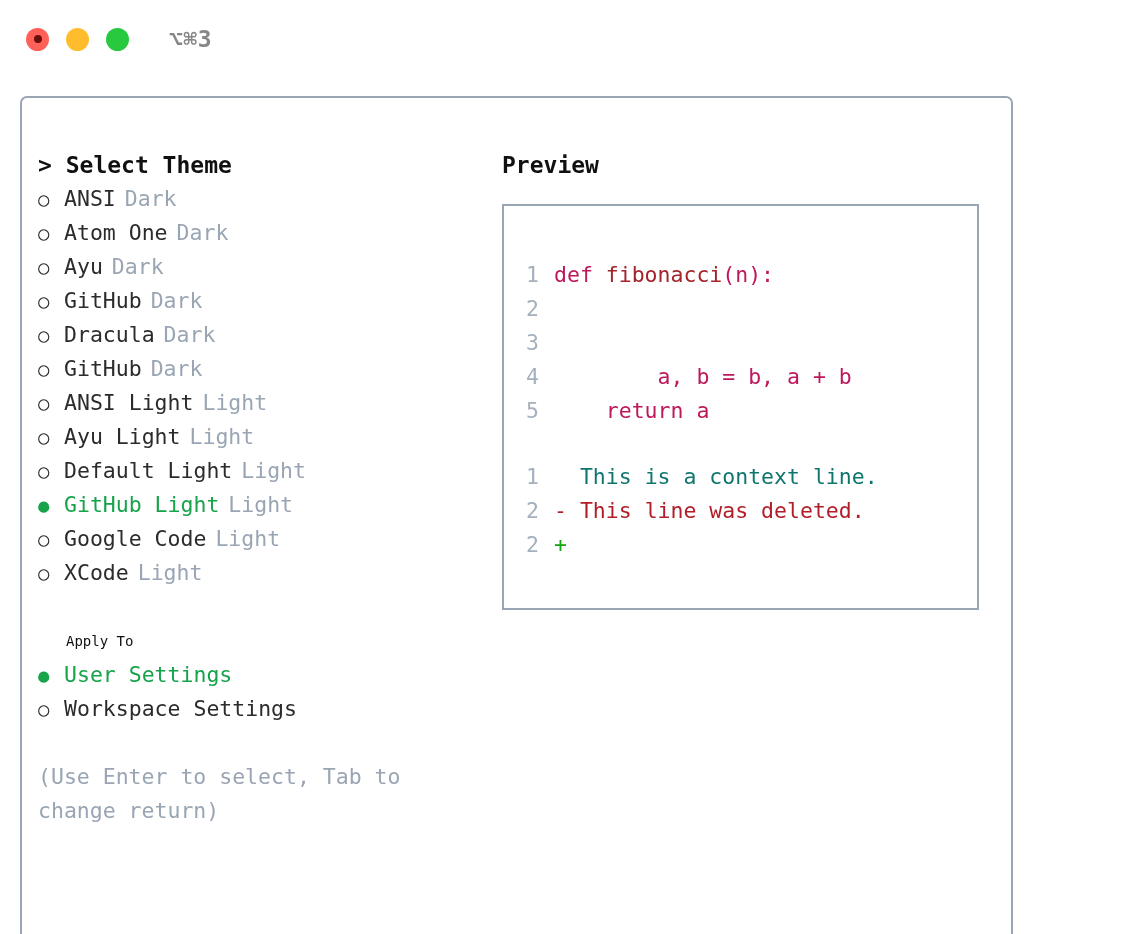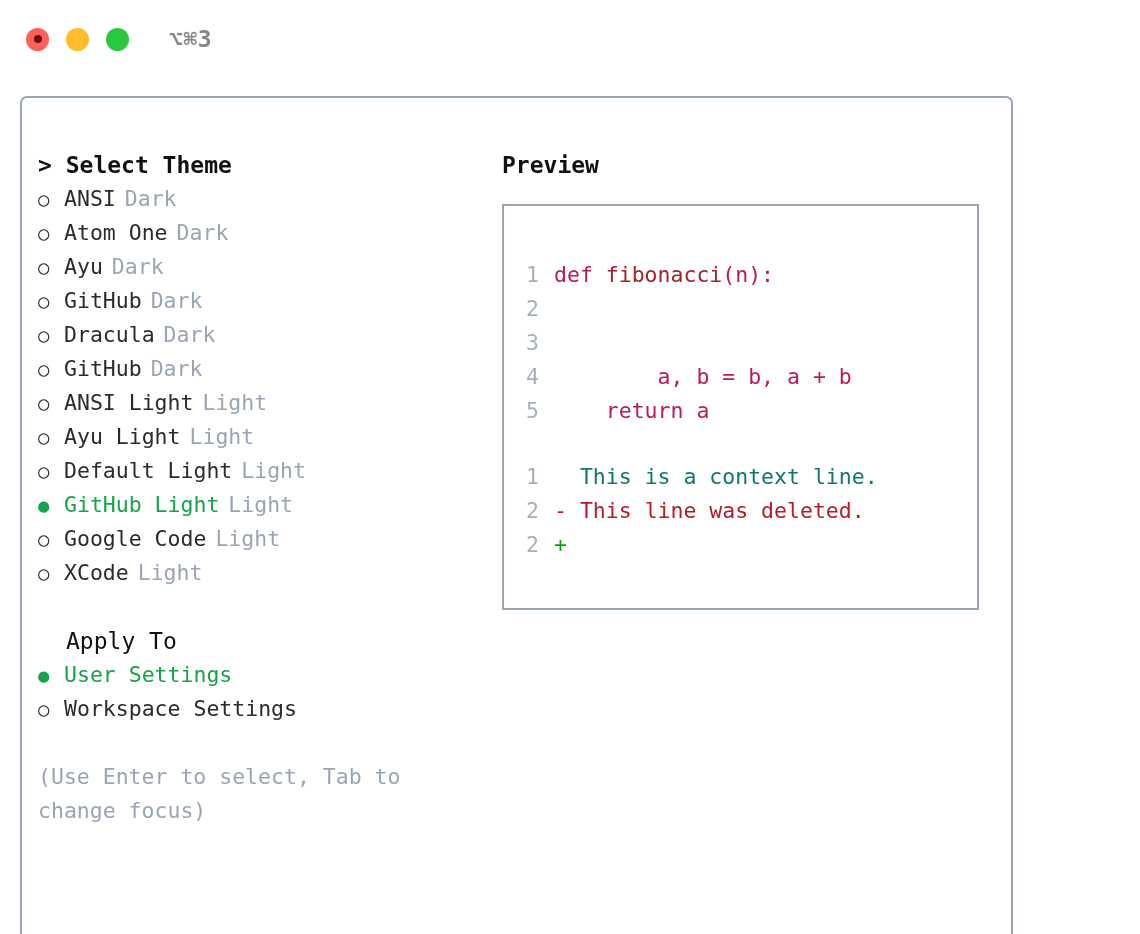--- a/index.html
+++ b/index.html
@@ -106,21 +106,21 @@
   .bullet.on { color: #16a34a; }
   .theme-name { color: #2b2b2b; }
   .theme-row.selected .theme-name { color: #16a34a; }
   .theme-kind {
     color: #9aa5b4;
     margin-left: 9px;
   }
 
   .apply-block { margin-top: 34px; }
   .apply-heading {
-    font-size: 23px;
+    font-size: 14px;
     color: #101010;
     line-height: 34px;
     padding-left: 28px;
     white-space: pre;
   }
 
   .hint {
     margin-top: 34px;
     font-size: 21.5px;
     color: #9aa5b4;
@@ -215,21 +215,21 @@
           </div>
 
         <div class="apply-block">
           <div class="apply-heading">Apply To</div>
           <div id="apply-list">
               <div class="theme-row selected"><span class="bullet on">●</span><span class="theme-name">User Settings</span></div>
               <div class="theme-row"><span class="bullet">○</span><span class="theme-name">Workspace Settings</span></div>
             </div>
         </div>
 
-        <div class="hint">(Use Enter to select, Tab to change focus)</div>
+        <div class="hint">(Use Enter to select, Tab to change return)</div>
       </div>
 
       <div class="right-col">
         <div class="preview-title">Preview</div>
 
         <div class="preview-box">
           <div id="code-sample">
               <div class="code-line"><span class="lineno">1</span><span class="code-text"><span class="tok-plain">def </span><span class="tok-fn">fibonacci</span><span class="tok-plain">(n):</span></span></div>
               <div class="code-line"><span class="lineno">2</span></div>
               <div class="code-line"><span class="lineno">3</span></div>

